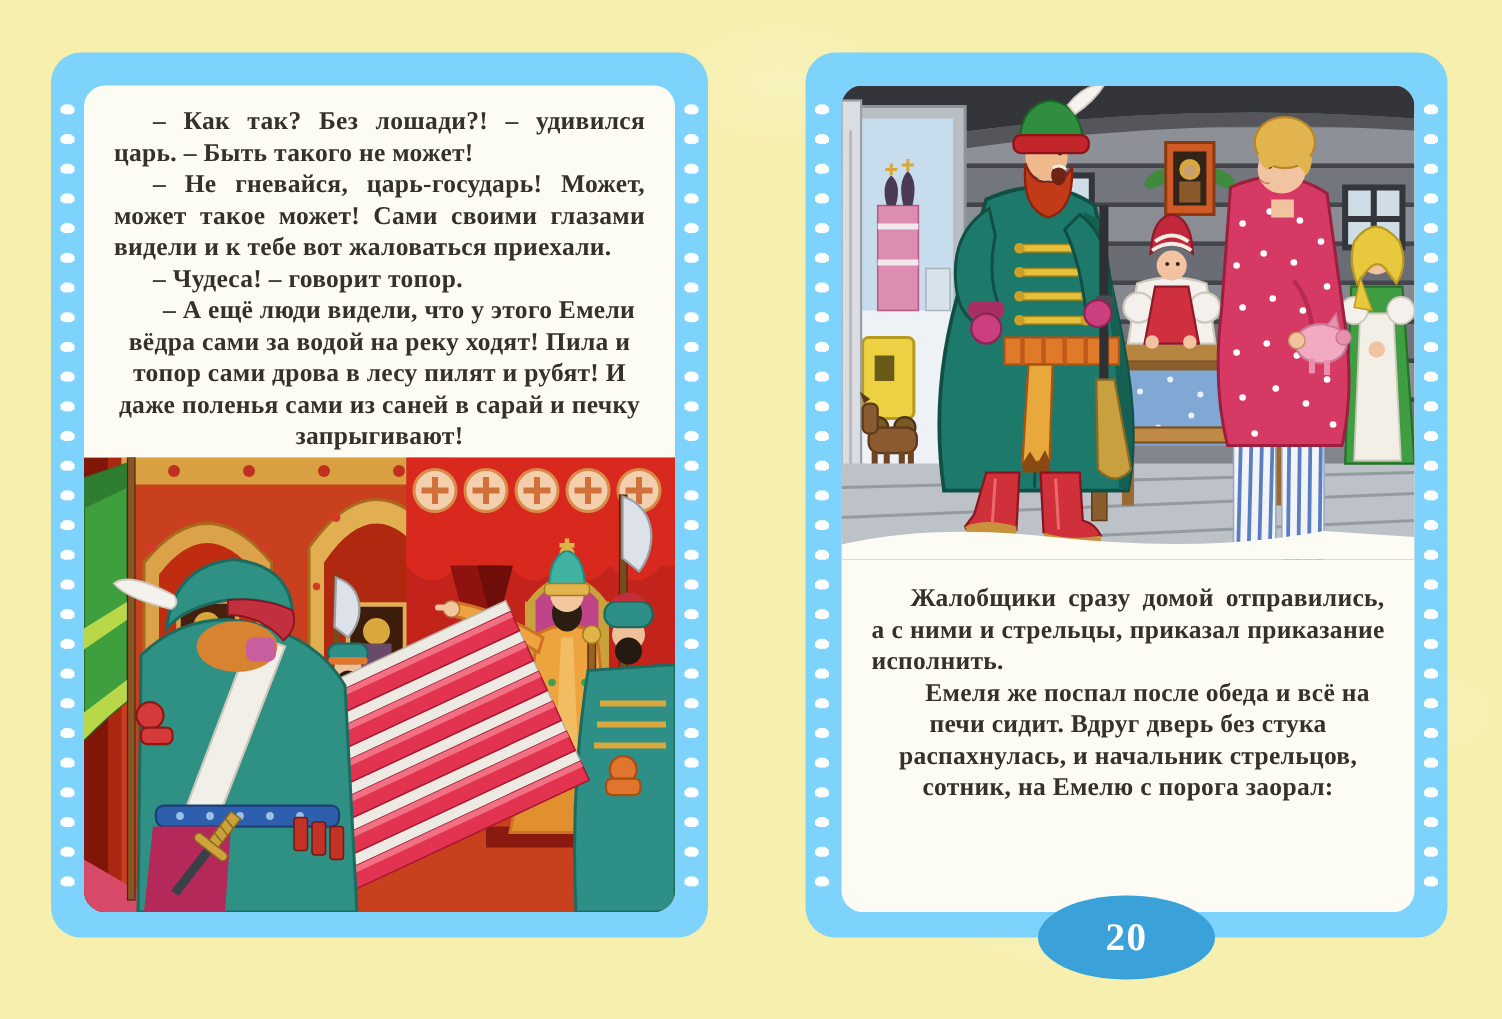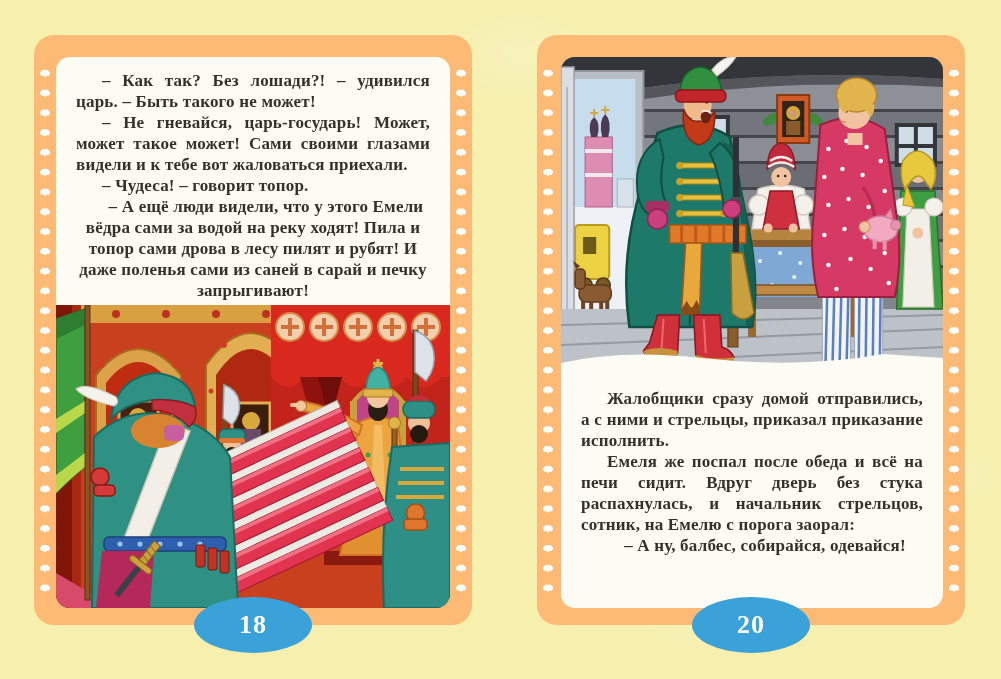--- a/index.html
+++ b/index.html
@@ -11,21 +11,21 @@
       radial-gradient(90px 60px at 12% 18%, rgba(255,255,255,.28), transparent 70%),
       radial-gradient(120px 70px at 52% 8%, rgba(255,255,255,.20), transparent 70%),
       radial-gradient(110px 80px at 86% 30%, rgba(255,255,255,.22), transparent 70%),
       radial-gradient(140px 90px at 30% 72%, rgba(255,255,255,.20), transparent 70%),
       radial-gradient(120px 80px at 70% 88%, rgba(255,255,255,.22), transparent 70%),
       radial-gradient(80px 50px at 95% 70%, rgba(255,255,255,.18), transparent 70%);
   }
   .spread{position:relative;width:1001px;height:679px;}
   .page{
     position:absolute;top:35px;height:590px;
-    background:#fdba74;border-radius:20px;
+    background:#7dd3fc;border-radius:20px;
   }
   .page.left{left:34px;width:438px;}
   .page.right{left:537px;width:428px;}
   .holes{
     position:absolute;top:28px;bottom:28px;width:12px;z-index:3;
     background-image:radial-gradient(5px 3.5px at 6px 10px,#ffffff 98%,rgba(255,255,255,0) 100%);
     background-size:12px 19.8px;background-repeat:repeat-y;
   }
   .holes-l{left:5px;} .holes-r{right:5px;}
   .page-inner{
@@ -251,23 +251,20 @@
             <rect x="108" y="120" width="20" height="16" rx="5" fill="#c75f9e"></rect>
             <path d="M55,114 Q60,72 100,68 Q136,72 139,102 Q120,93 96,95 Q68,99 55,114 Z" fill="#2e9184" stroke="#1d6a60" stroke-width="2"></path>
             <path d="M96,95 Q120,93 139,102 Q143,114 133,122 Q118,105 96,105 Z" fill="#c22f3e" stroke="#8a1420" stroke-width="1.2"></path>
             <path d="M60,92 Q30,76 20,84 Q28,94 58,101 Q64,98 60,92 Z" fill="#f4f2ec" stroke="#cfc9bd" stroke-width="1.2"></path>
             <circle cx="44" cy="172" r="9" fill="#d43a3a" stroke="#8a1a10" stroke-width="1.5"></circle>
             <rect x="38" y="180" width="21" height="11" rx="4" fill="#d43a3a" stroke="#8a1a10" stroke-width="1.5"></rect>
           </g>
         </svg>
       </figure>
     </div>
-    <div class="page-oval">
-      <span>18</span>
-    </div>
   </section>
 
   <section class="page right">
     <div class="holes holes-l"></div>
     <div class="holes holes-r"></div>
     <div class="page-inner">
       <figure class="illus illus-right" aria-label="Сотник в зелёном кафтане с ружьём кричит с порога избы; Емеля в розовой рубахе прячет за спиной поросёнка; у стола женщины; за открытой дверью зимняя улица с церковью">
         <svg viewBox="0 0 380 316" preserveAspectRatio="none">
 
           <g>
@@ -537,21 +534,20 @@
               <line x1="142" y1="262" x2="144" y2="296" stroke="#e86a6a" stroke-width="2"></line>
             </g>
           </g>
 
           <path d="M0,316 L0,306 Q60,292 140,301 Q240,312 320,297 L380,301 L380,316 Z" fill="#fcfcf4"></path>
         </svg>
       </figure>
       <div class="text-block text-right">
         <p>Жалобщики сразу домой отправились, а с ними и стрельцы, приказал приказание исполнить.</p>
         <p>Емеля же поспал после обеда и всё на печи сидит. Вдруг дверь без стука распахнулась, и начальник стрельцов, сотник, на Емелю с порога заорал:</p>
-        <p>– А ну, балбес, собирайся, одевайся!</p>
       </div>
     </div>
     <div class="page-oval">
       <span>20</span>
     </div>
   </section>
 
 </div>
 
 </body></html>

